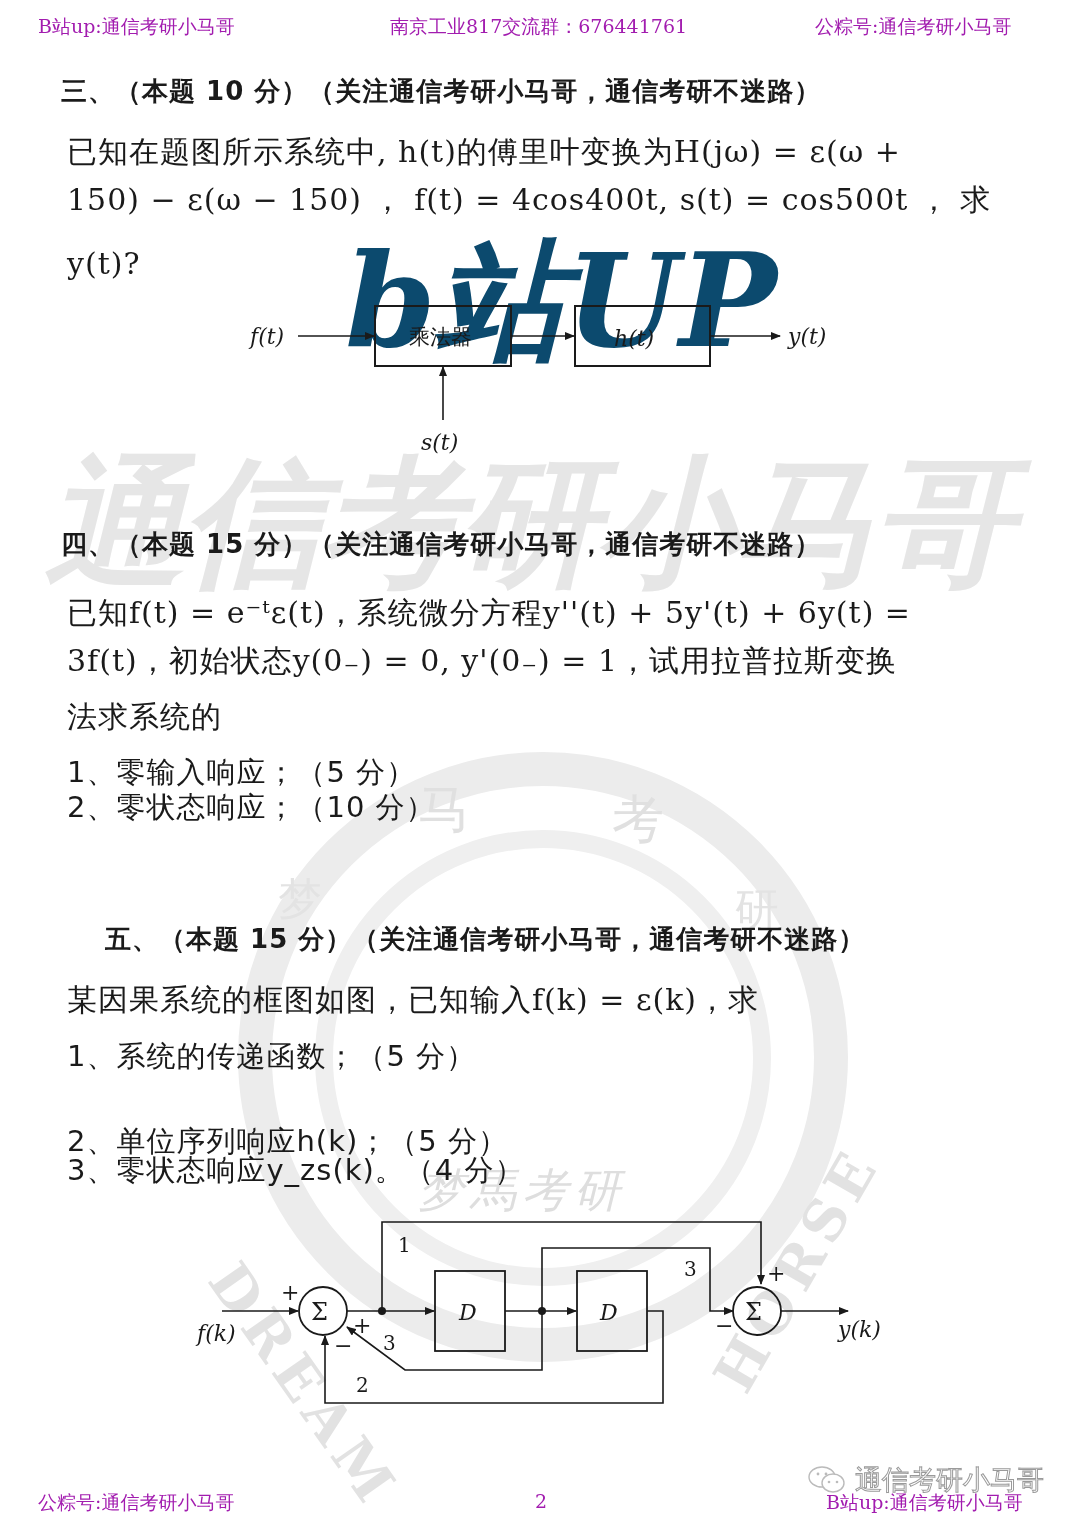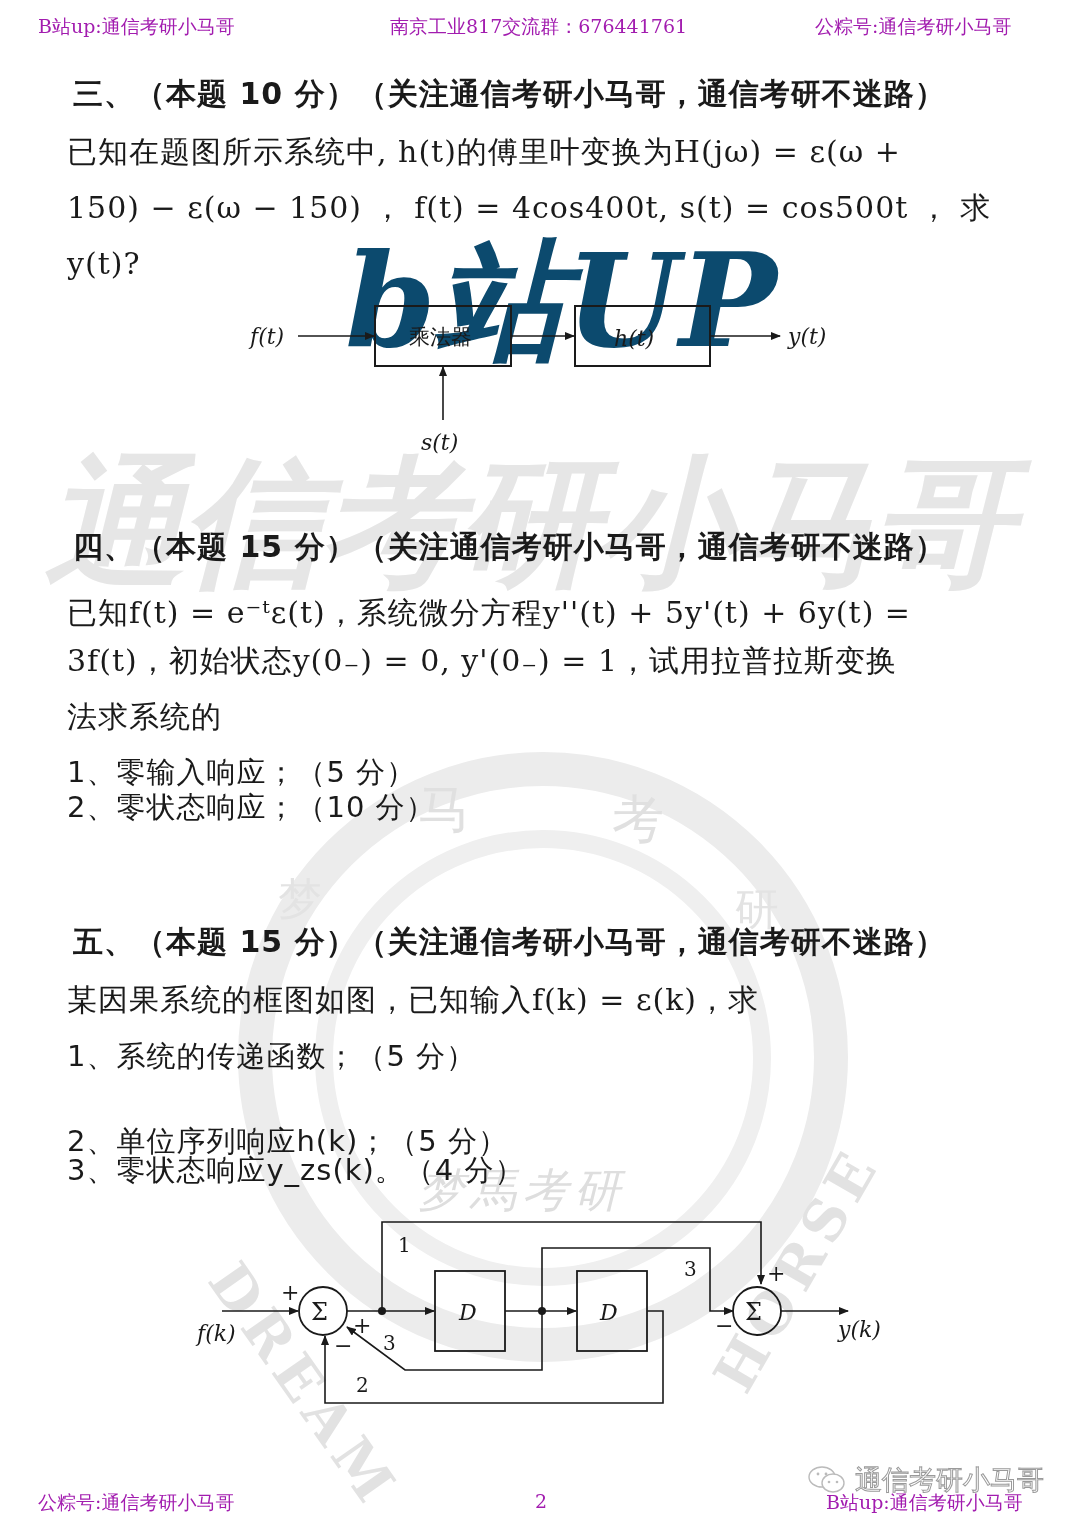--- a/index.html
+++ b/index.html
@@ -17,21 +17,21 @@
   }
   .wm-circle {
     position: absolute; left: 238px; top: 752px; width: 610px; height: 610px; border-radius: 50%;
     border: 34px solid #ececec; box-sizing: border-box; z-index: 0;
   }
   .wm-circle-inner {
     position: absolute; left: 315px; top: 830px; width: 456px; height: 456px; border-radius: 50%;
     border: 18px solid #efefef; box-sizing: border-box; z-index: 0;
   }
   .q-title {
-    position: absolute; left: 73px; font-size: 30px; font-weight: bold; white-space: nowrap;
+    position: absolute; left: 61px; font-size: 26px; font-weight: bold; white-space: nowrap;
     letter-spacing: 1px; z-index: 1;
   }
   .line {
     position: absolute; left: 67px; font-size: 30px; white-space: nowrap; z-index: 1;
     font-family: "DejaVu Serif", serif; letter-spacing: 1px;
   }
   .item { position: absolute; left: 67px; font-size: 29px; white-space: nowrap; z-index: 1;
     font-family: "DejaVu Sans", sans-serif; letter-spacing: 1px; text-align: center; }
   svg.diagram { position: absolute; z-index: 1; overflow: visible; }
   svg text { font-family: "DejaVu Serif", serif; fill: #1a1a1a; }
@@ -50,21 +50,21 @@
 <div class="wm" style="left:418px;top:1160px;font-size:46px;font-style:italic;color:#dedede;font-weight:normal;letter-spacing:6px;">梦馬考研</div>
 <div class="wm" style="left:250px;top:1250px;font-size:56px;color:#e2e2e2;transform:rotate(55deg);transform-origin:left top;letter-spacing:8px;">DREAM</div>
 <div class="wm" style="left:700px;top:1370px;font-size:56px;color:#e2e2e2;transform:rotate(-60deg);transform-origin:left top;letter-spacing:8px;">HORSE</div>
 
 <div class="hdr" style="left:38px;top:14px;">B站up:通信考研小马哥</div>
 <div class="hdr" style="left:390px;top:14px;">南京工业817交流群：676441761</div>
 <div class="hdr" style="left:815px;top:14px;">公粽号:通信考研小马哥</div>
 
 <div class="q-title" style="top:74px;">三、（本题 10 分）（关注通信考研小马哥，通信考研不迷路）</div>
 <div class="line" style="top:132px;">已知在题图所示系统中, h(t)的傅里叶变换为H(jω) = ε(ω +</div>
-<div class="line" style="top:188px;">150) − ε(ω − 150) ，  f(t) = 4cos400t, s(t) = cos500t ， 求</div>
+<div class="line" style="top:180px;">150) − ε(ω − 150) ，  f(t) = 4cos400t, s(t) = cos500t ， 求</div>
 <div class="line" style="top:246px;">y(t)?</div>
 
 <svg class="diagram" style="left:0;top:0;" width="1080" height="480" viewBox="0 0 1080 480">
   <defs>
     <marker id="arr" markerWidth="10" markerHeight="8" refX="9" refY="4" orient="auto" markerUnits="userSpaceOnUse">
       <path d="M0,0 L10,4 L0,8 Z" fill="#1a1a1a"></path>
     </marker>
   </defs>
   <line x1="298" y1="336" x2="374" y2="336" stroke="#1a1a1a" stroke-width="1.6" marker-end="url(#arr)"></line>
   <rect x="375" y="306" width="136" height="60" fill="none" stroke="#1a1a1a" stroke-width="2"></rect>
@@ -79,21 +79,21 @@
   <text x="421" y="450" font-size="22" font-style="italic">s(t)</text>
 </svg>
 
 <div class="q-title" style="top:527px;">四、（本题 15 分）（关注通信考研小马哥，通信考研不迷路）</div>
 <div class="line" style="top:593px;">已知f(t) = e⁻ᵗε(t)，系统微分方程y''(t) + 5y'(t) + 6y(t) =</div>
 <div class="line" style="top:641px;">3f(t)，初始状态y(0₋) = 0, y'(0₋) = 1，试用拉普拉斯变换</div>
 <div class="line" style="top:697px;">法求系统的</div>
 <div class="item" style="top:753px;">1、零输入响应；（5 分）</div>
 <div class="item" style="top:788px;">2、零状态响应；（10 分）</div>
 
-<div class="q-title" style="top:922px;">五、（本题 15 分）（关注通信考研小马哥，通信考研不迷路）</div>
+<div class="q-title" style="top:922px;margin-left:44px;">五、（本题 15 分）（关注通信考研小马哥，通信考研不迷路）</div>
 <div class="line" style="top:980px;">某因果系统的框图如图，已知输入f(k) = ε(k)，求</div>
 <div class="item" style="top:1037px;">1、系统的传递函数；（5 分）</div>
 <div class="item" style="top:1122px;">2、单位序列响应h(k)；（5 分）</div>
 <div class="item" style="top:1151px;">3、零状态响应y_zs(k)。（4 分）</div>
 
 <svg class="diagram" style="left:0;top:0;" width="1080" height="1527" viewBox="0 0 1080 1527">
   <defs>
     <marker id="arr2" markerWidth="10" markerHeight="8" refX="9" refY="4" orient="auto" markerUnits="userSpaceOnUse">
       <path d="M0,0 L10,4 L0,8 Z" fill="#1a1a1a"></path>
     </marker>

